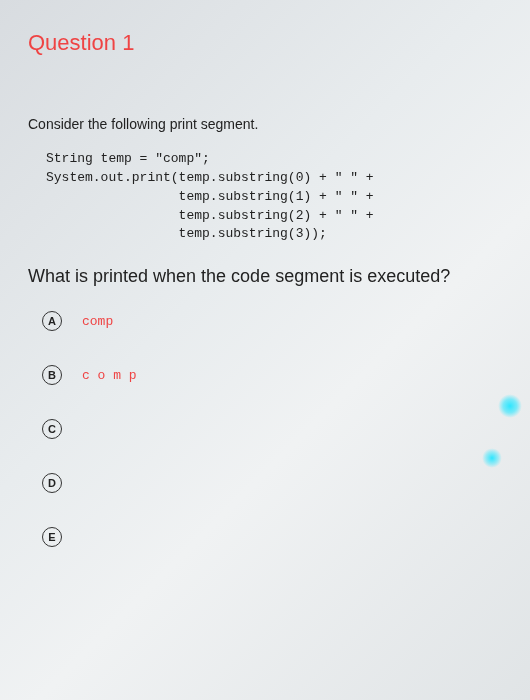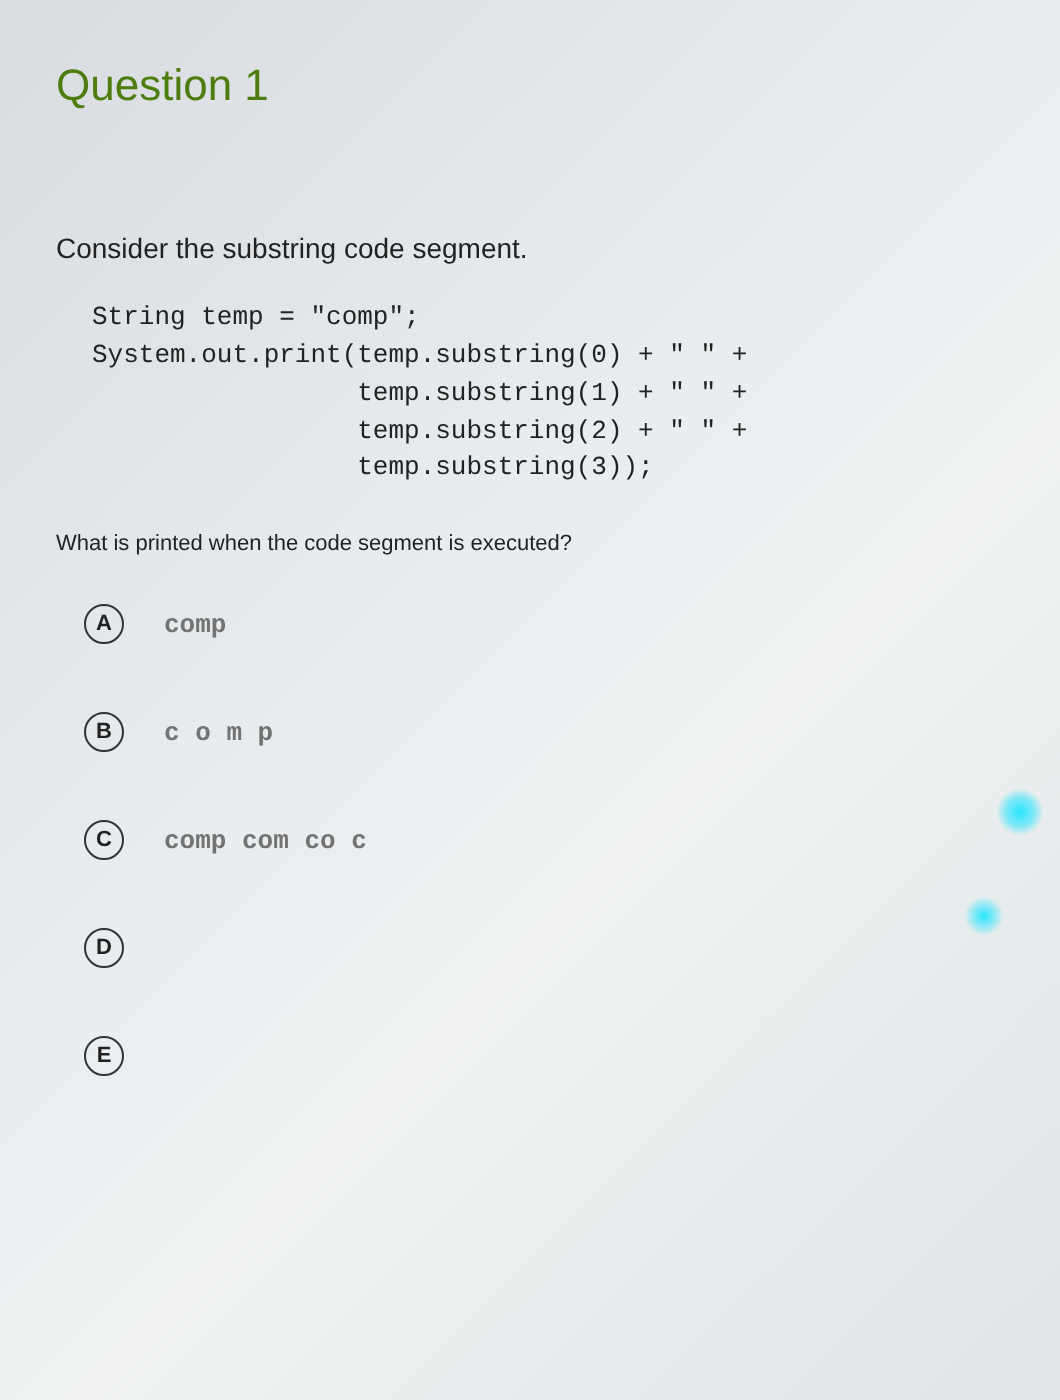--- a/index.html
+++ b/index.html
@@ -10,39 +10,39 @@
       font-family: Arial, Helvetica, sans-serif;
       color: #2a2a2a;
       padding: 30px 28px;
       position: relative;
       overflow: hidden;
     }
     .title {
       font-size: 22px;
       font-weight: 500;
       margin-bottom: 60px;
-      color: #4d7c0f;
+      color: #ef4444;
     }
     .prompt {
       font-size: 14px;
       margin-bottom: 18px;
       color: #222;
     }
     .code-block {
       font-family: "Courier New", Courier, monospace;
       font-size: 13px;
       white-space: pre;
       margin-left: 18px;
       margin-bottom: 22px;
       line-height: 1.45;
       color: #222;
       font-weight: 500;
     }
     .subprompt {
-      font-size: 11px;
+      font-size: 18px;
       margin-bottom: 24px;
       color: #222;
     }
     .options {
       display: flex;
       flex-direction: column;
       gap: 34px;
       margin-left: 14px;
     }
     .option {
@@ -59,22 +59,22 @@
       align-items: center;
       justify-content: center;
       font-size: 11px;
       font-weight: 600;
       color: #222;
       flex-shrink: 0;
     }
     .option-text {
       font-family: "Courier New", Courier, monospace;
       font-size: 13px;
-      color: #737373;
-      font-weight: 700;
+      color: #ef4444;
+      font-weight: 400;
     }
     .glare1 {
       position: absolute;
       right: 8px;
       top: 394px;
       width: 24px;
       height: 24px;
       background: radial-gradient(circle, #2ee6ff 0%, rgba(46,230,255,0.6) 40%, rgba(46,230,255,0) 70%);
       border-radius: 50%;
     }
@@ -86,42 +86,41 @@
       height: 20px;
       background: radial-gradient(circle, #2ee6ff 0%, rgba(46,230,255,0.4) 45%, rgba(46,230,255,0) 70%);
       border-radius: 50%;
     }
   </style>
 </head>
 <body>
 
 <h1 class="title">Question 1</h1>
 
-<p class="prompt">Consider the substring code segment.</p>
+<p class="prompt">Consider the following print segment.</p>
 
 <div class="code-block">String temp = "comp";
 System.out.print(temp.substring(0) + " " +
                  temp.substring(1) + " " +
                  temp.substring(2) + " " +
                  temp.substring(3));</div>
 
 <p class="subprompt">What is printed when the code segment is executed?</p>
 
 <div class="options">
   <div class="option">
     <div class="option-letter">A</div>
     <div class="option-text">comp</div>
   </div>
   <div class="option">
     <div class="option-letter">B</div>
     <div class="option-text">c o m p</div>
   </div>
   <div class="option">
     <div class="option-letter">C</div>
-    <div class="option-text">comp com co c</div>
   </div>
   <div class="option">
     <div class="option-letter">D</div>
   </div>
   <div class="option">
     <div class="option-letter">E</div>
   </div>
 </div>
 
 <div class="glare1"></div>

